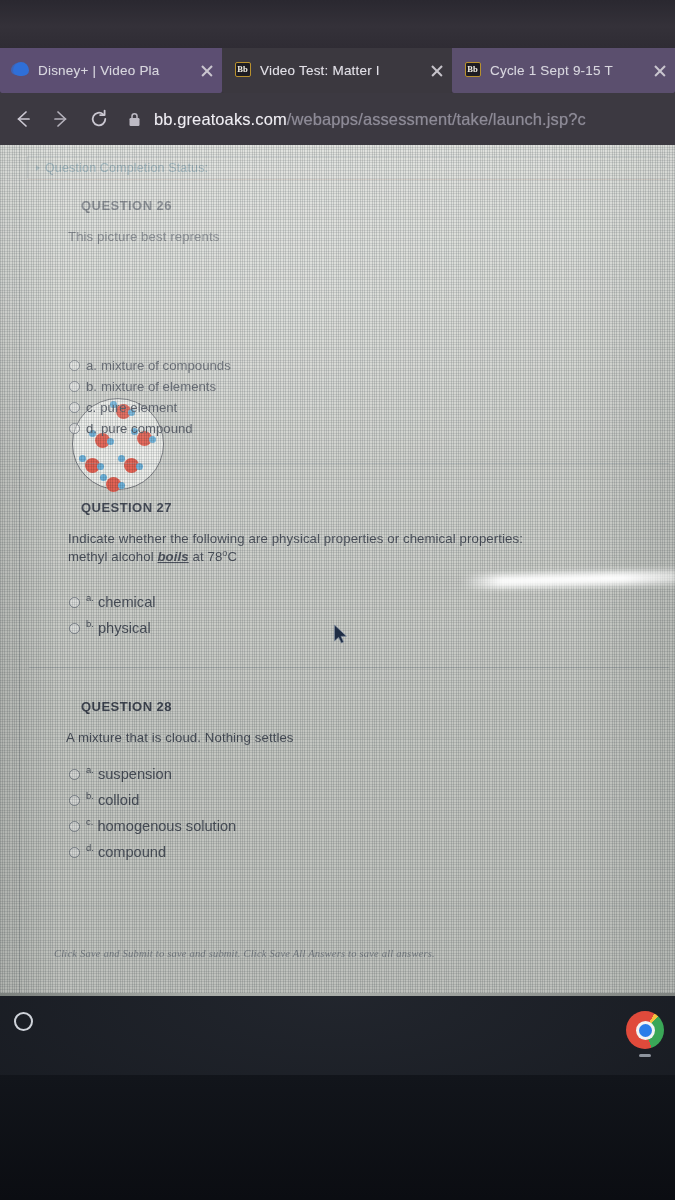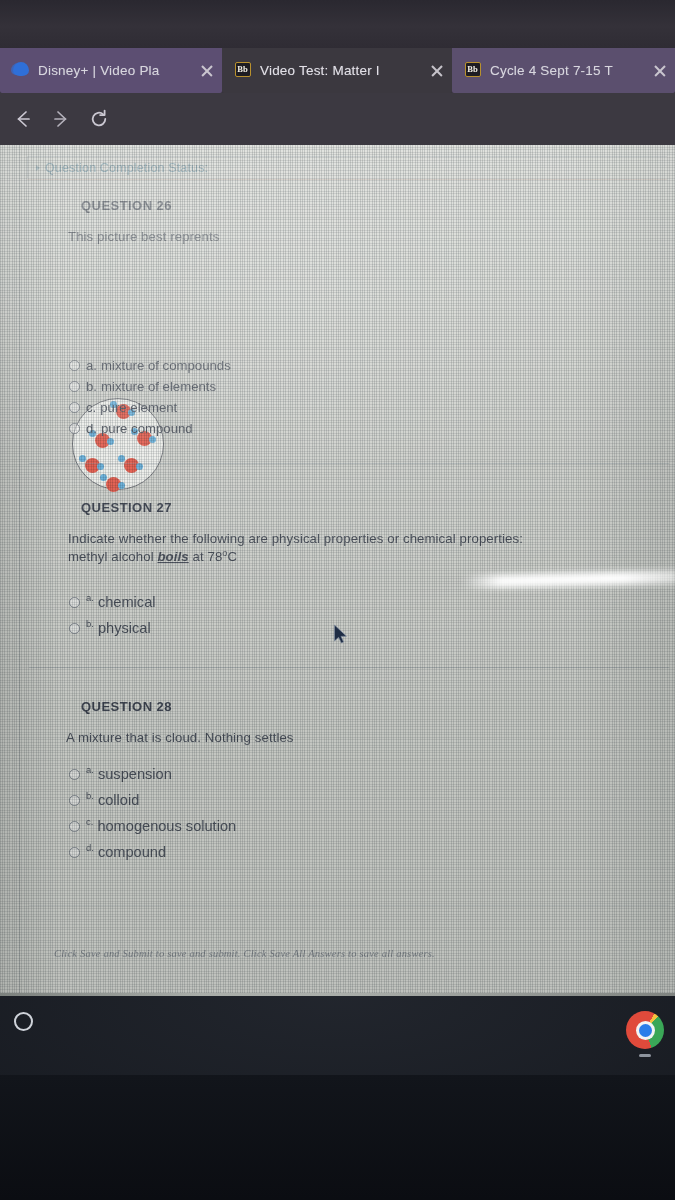--- a/index.html
+++ b/index.html
@@ -409,21 +409,21 @@
             <span class="fav-bb">Bb</span>
           </span>
         <span class="tab-title">Video Test: Matter I</span>
         <span class="tab-close"></span>
       </div>
 
       <div class="tab tab-3">
         <span class="favicon">
             <span class="fav-bb">Bb</span>
           </span>
-        <span class="tab-title">Cycle 4 Sept 7-15 T</span>
+        <span class="tab-title">Cycle 1 Sept 9-15 T</span>
         <span class="tab-close"></span>
       </div>
 
     </div>
 
     <div class="omnirow">
       <span class="nav-btn">
         <svg width="22" height="22" viewBox="0 0 22 22">
             <path d="M14 4 L6.5 11 L14 18" fill="none" stroke="#cbc8d2" stroke-width="1.7" stroke-linecap="round" stroke-linejoin="round"></path>
             <path d="M6.5 11 H17" stroke="#cbc8d2" stroke-width="1.7" stroke-linecap="round"></path>
@@ -435,20 +435,29 @@
             <path d="M15.5 11 H5" stroke="#b4b1bb" stroke-width="1.7" stroke-linecap="round"></path>
           </svg>
       </span>
       <span class="nav-btn">
         <svg width="22" height="22" viewBox="0 0 22 22">
             <path d="M17.3 11 a6.3 6.3 0 1 1 -2.1 -4.7" fill="none" stroke="#cbc8d2" stroke-width="1.8" stroke-linecap="round"></path>
             <path d="M16.6 2.6 V7.1 H12.1" fill="none" stroke="#cbc8d2" stroke-width="1.8" stroke-linecap="round" stroke-linejoin="round"></path>
           </svg>
       </span>
 
+      <div class="omnibox">
+        <span class="lock-icon">
+          <svg width="13" height="15" viewBox="0 0 13 15">
+              <rect x="1.5" y="6" width="10" height="8" rx="1.2" fill="#bdbac4"></rect>
+              <path d="M4 6 V4.2 a2.5 2.5 0 0 1 5 0 V6" fill="none" stroke="#bdbac4" stroke-width="1.5"></path>
+            </svg>
+        </span>
+        <span class="url"><span class="host">bb.greatoaks.com</span><span class="path">/webapps/assessment/take/launch.jsp?c</span></span>
+      </div>
     </div>
 
   </div>
 
   <div class="page">
     <div class="page-inner">
 
       <div class="content-frame"></div>
 
       <div class="qcs">

